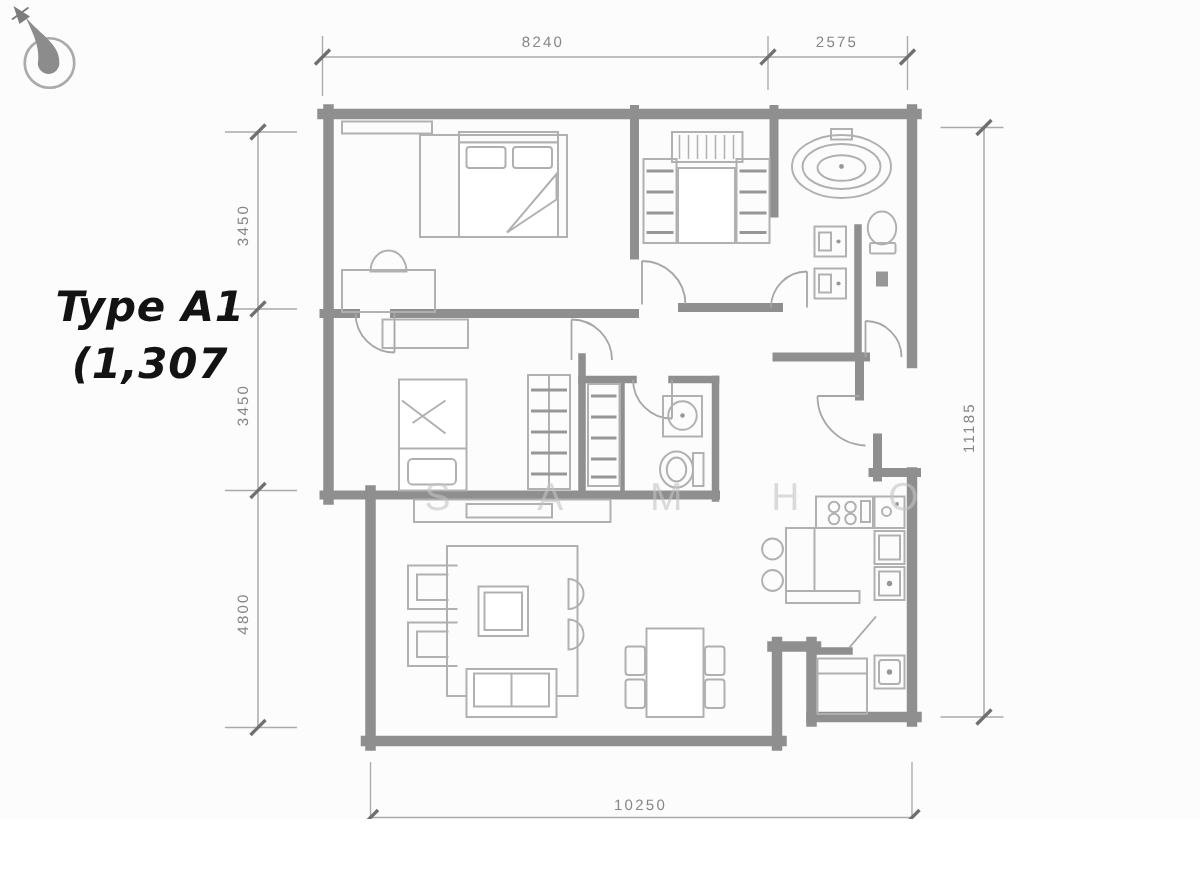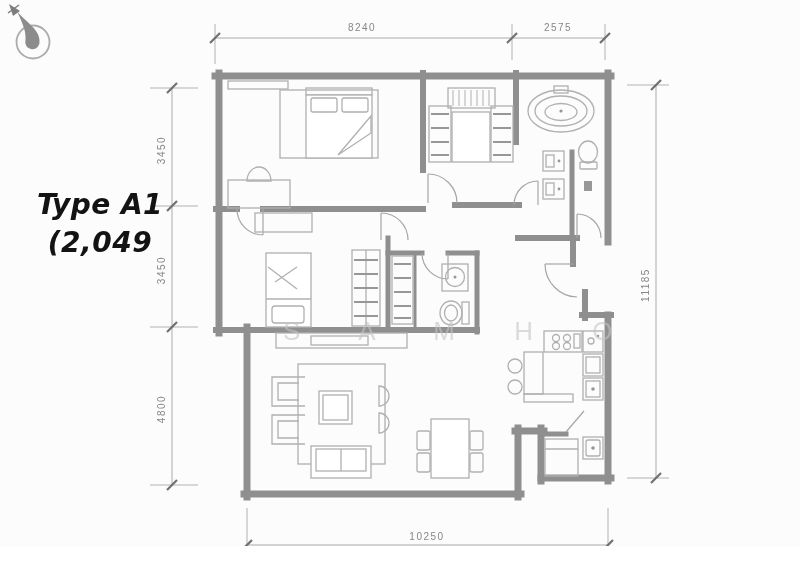--- a/index.html
+++ b/index.html
@@ -357,16 +357,16 @@
       <rect class="furn" x="545" y="439" width="33" height="37"></rect>
       <line class="furn" x1="545" y1="449" x2="578" y2="449"></line>
     </g>
   </g>
 
   <text class="wm" x="283" y="340">S A M H O</text>
 </svg>
 
   <div class="title">
     <div>Type A1</div>
-    <div>(2,049</div>
+    <div>(1,307</div>
   </div>
 
 </div>
 
 </body></html>

